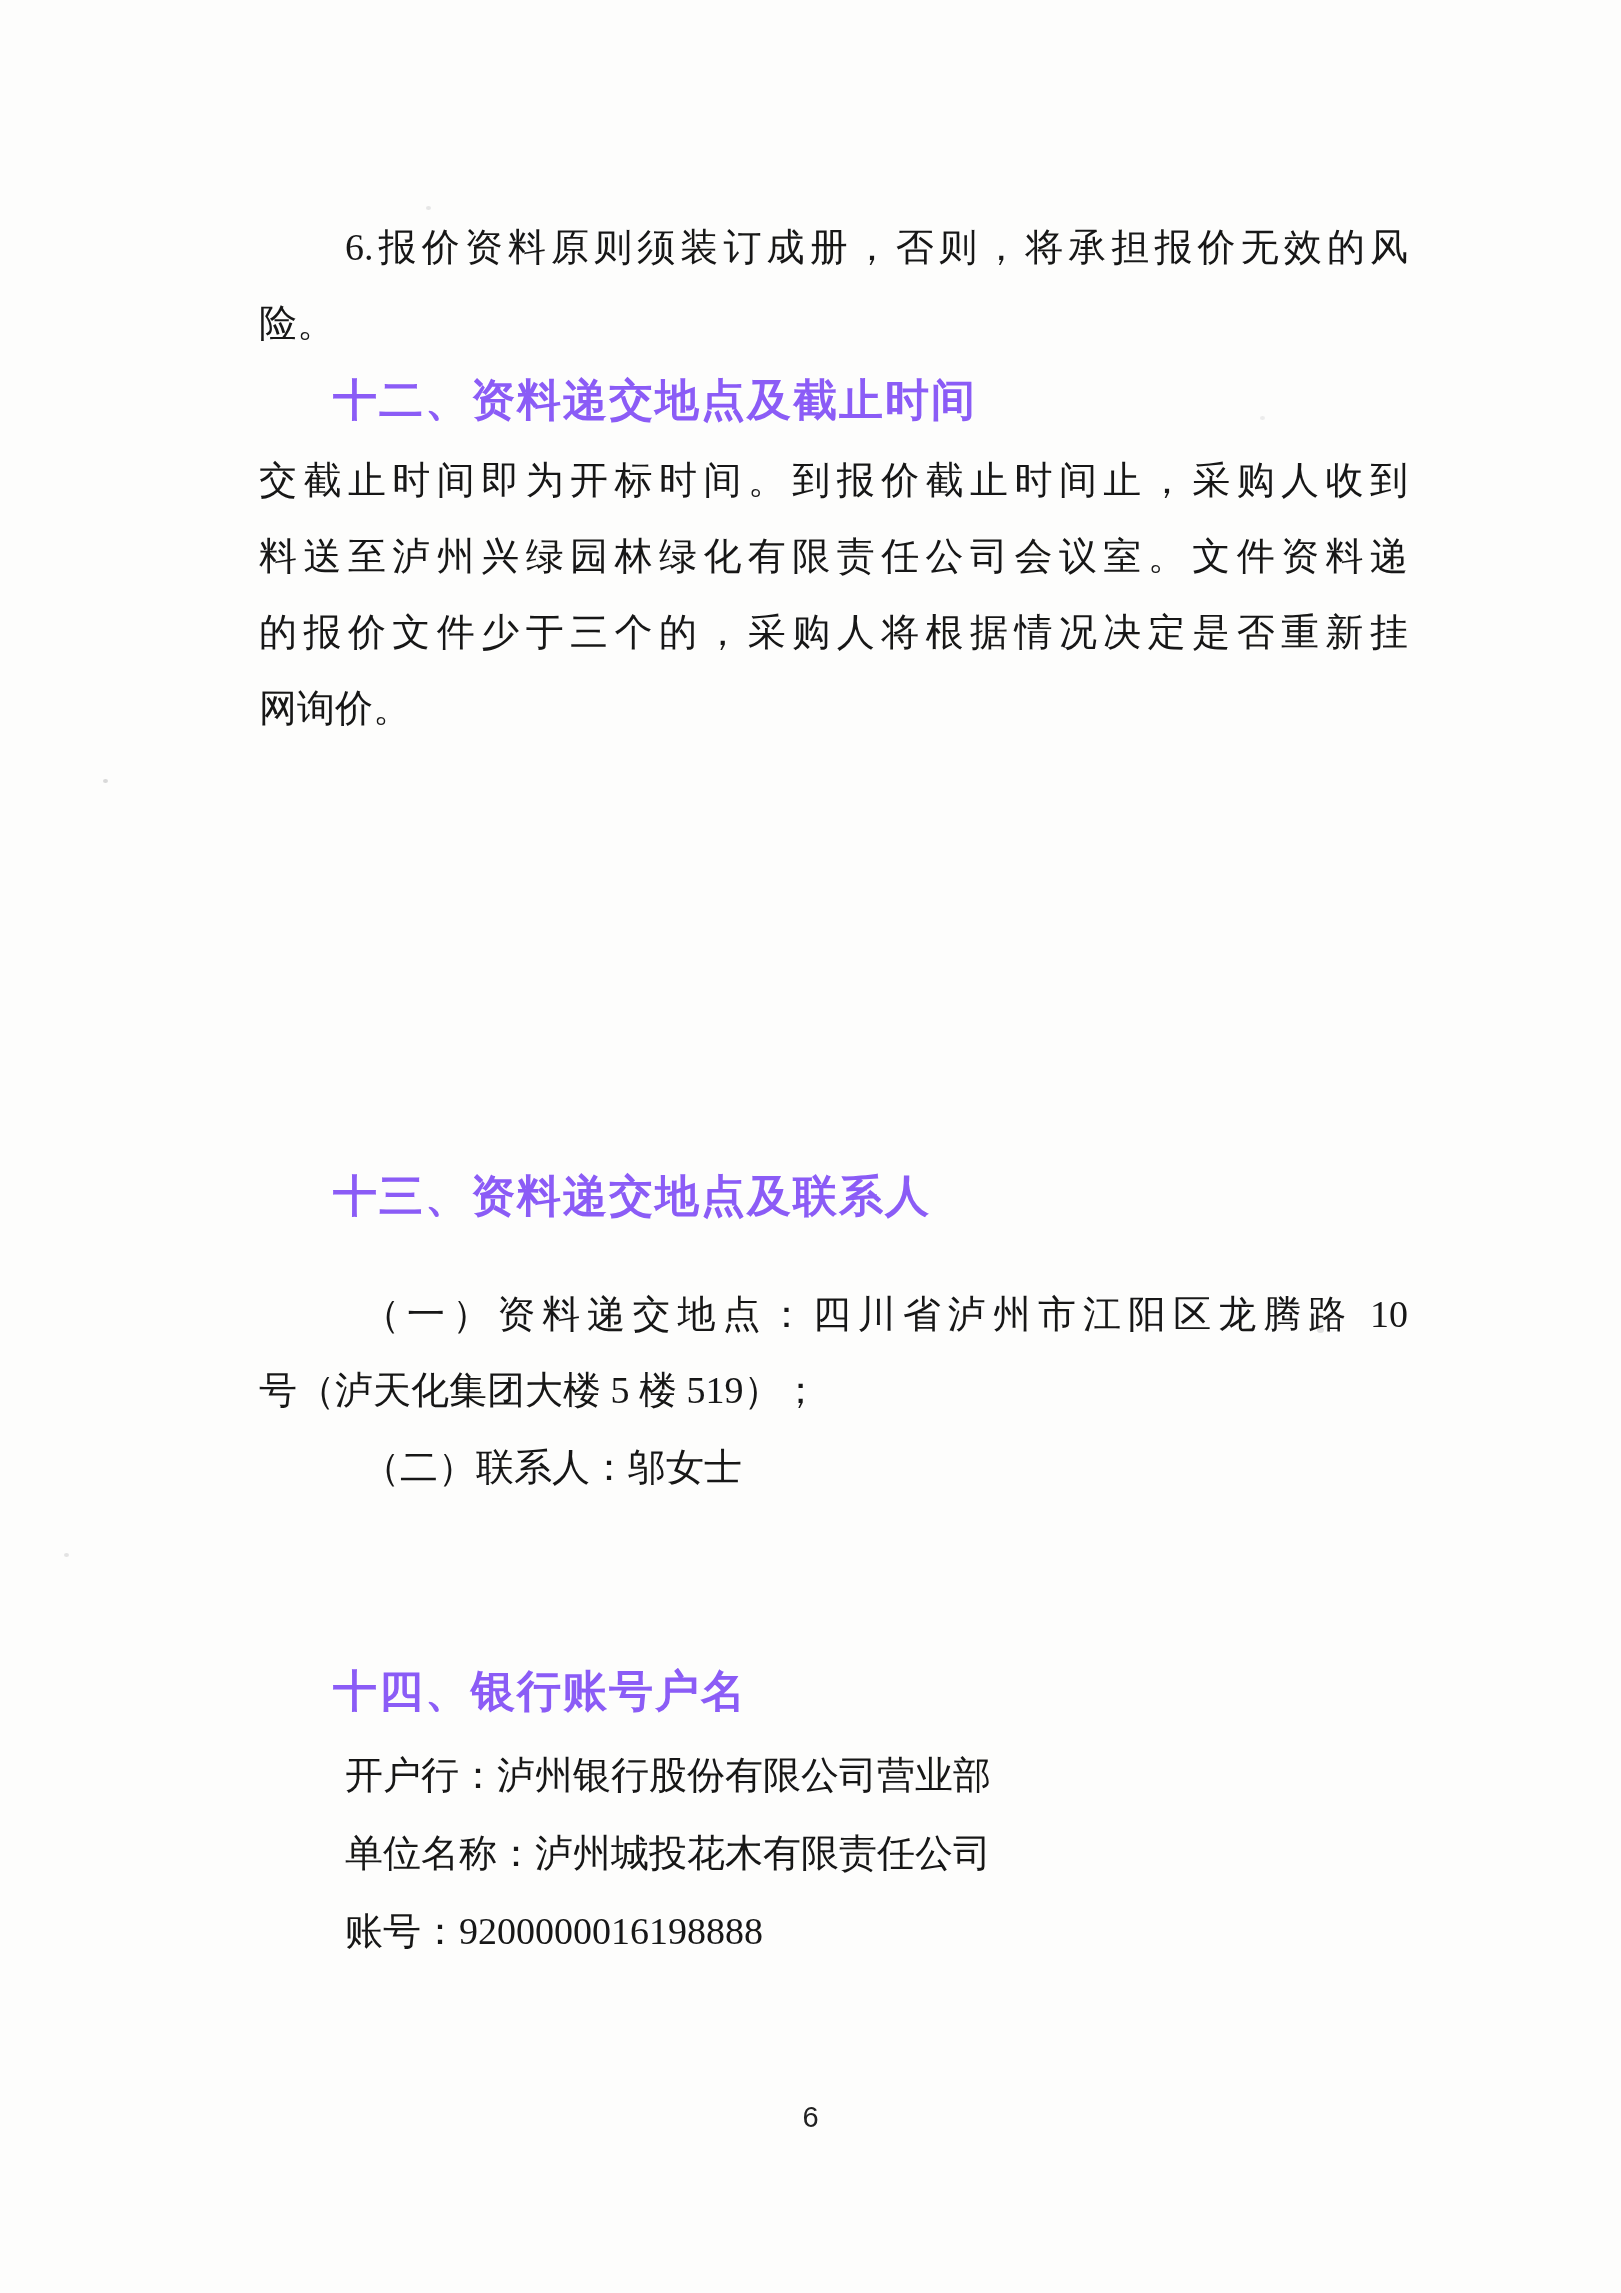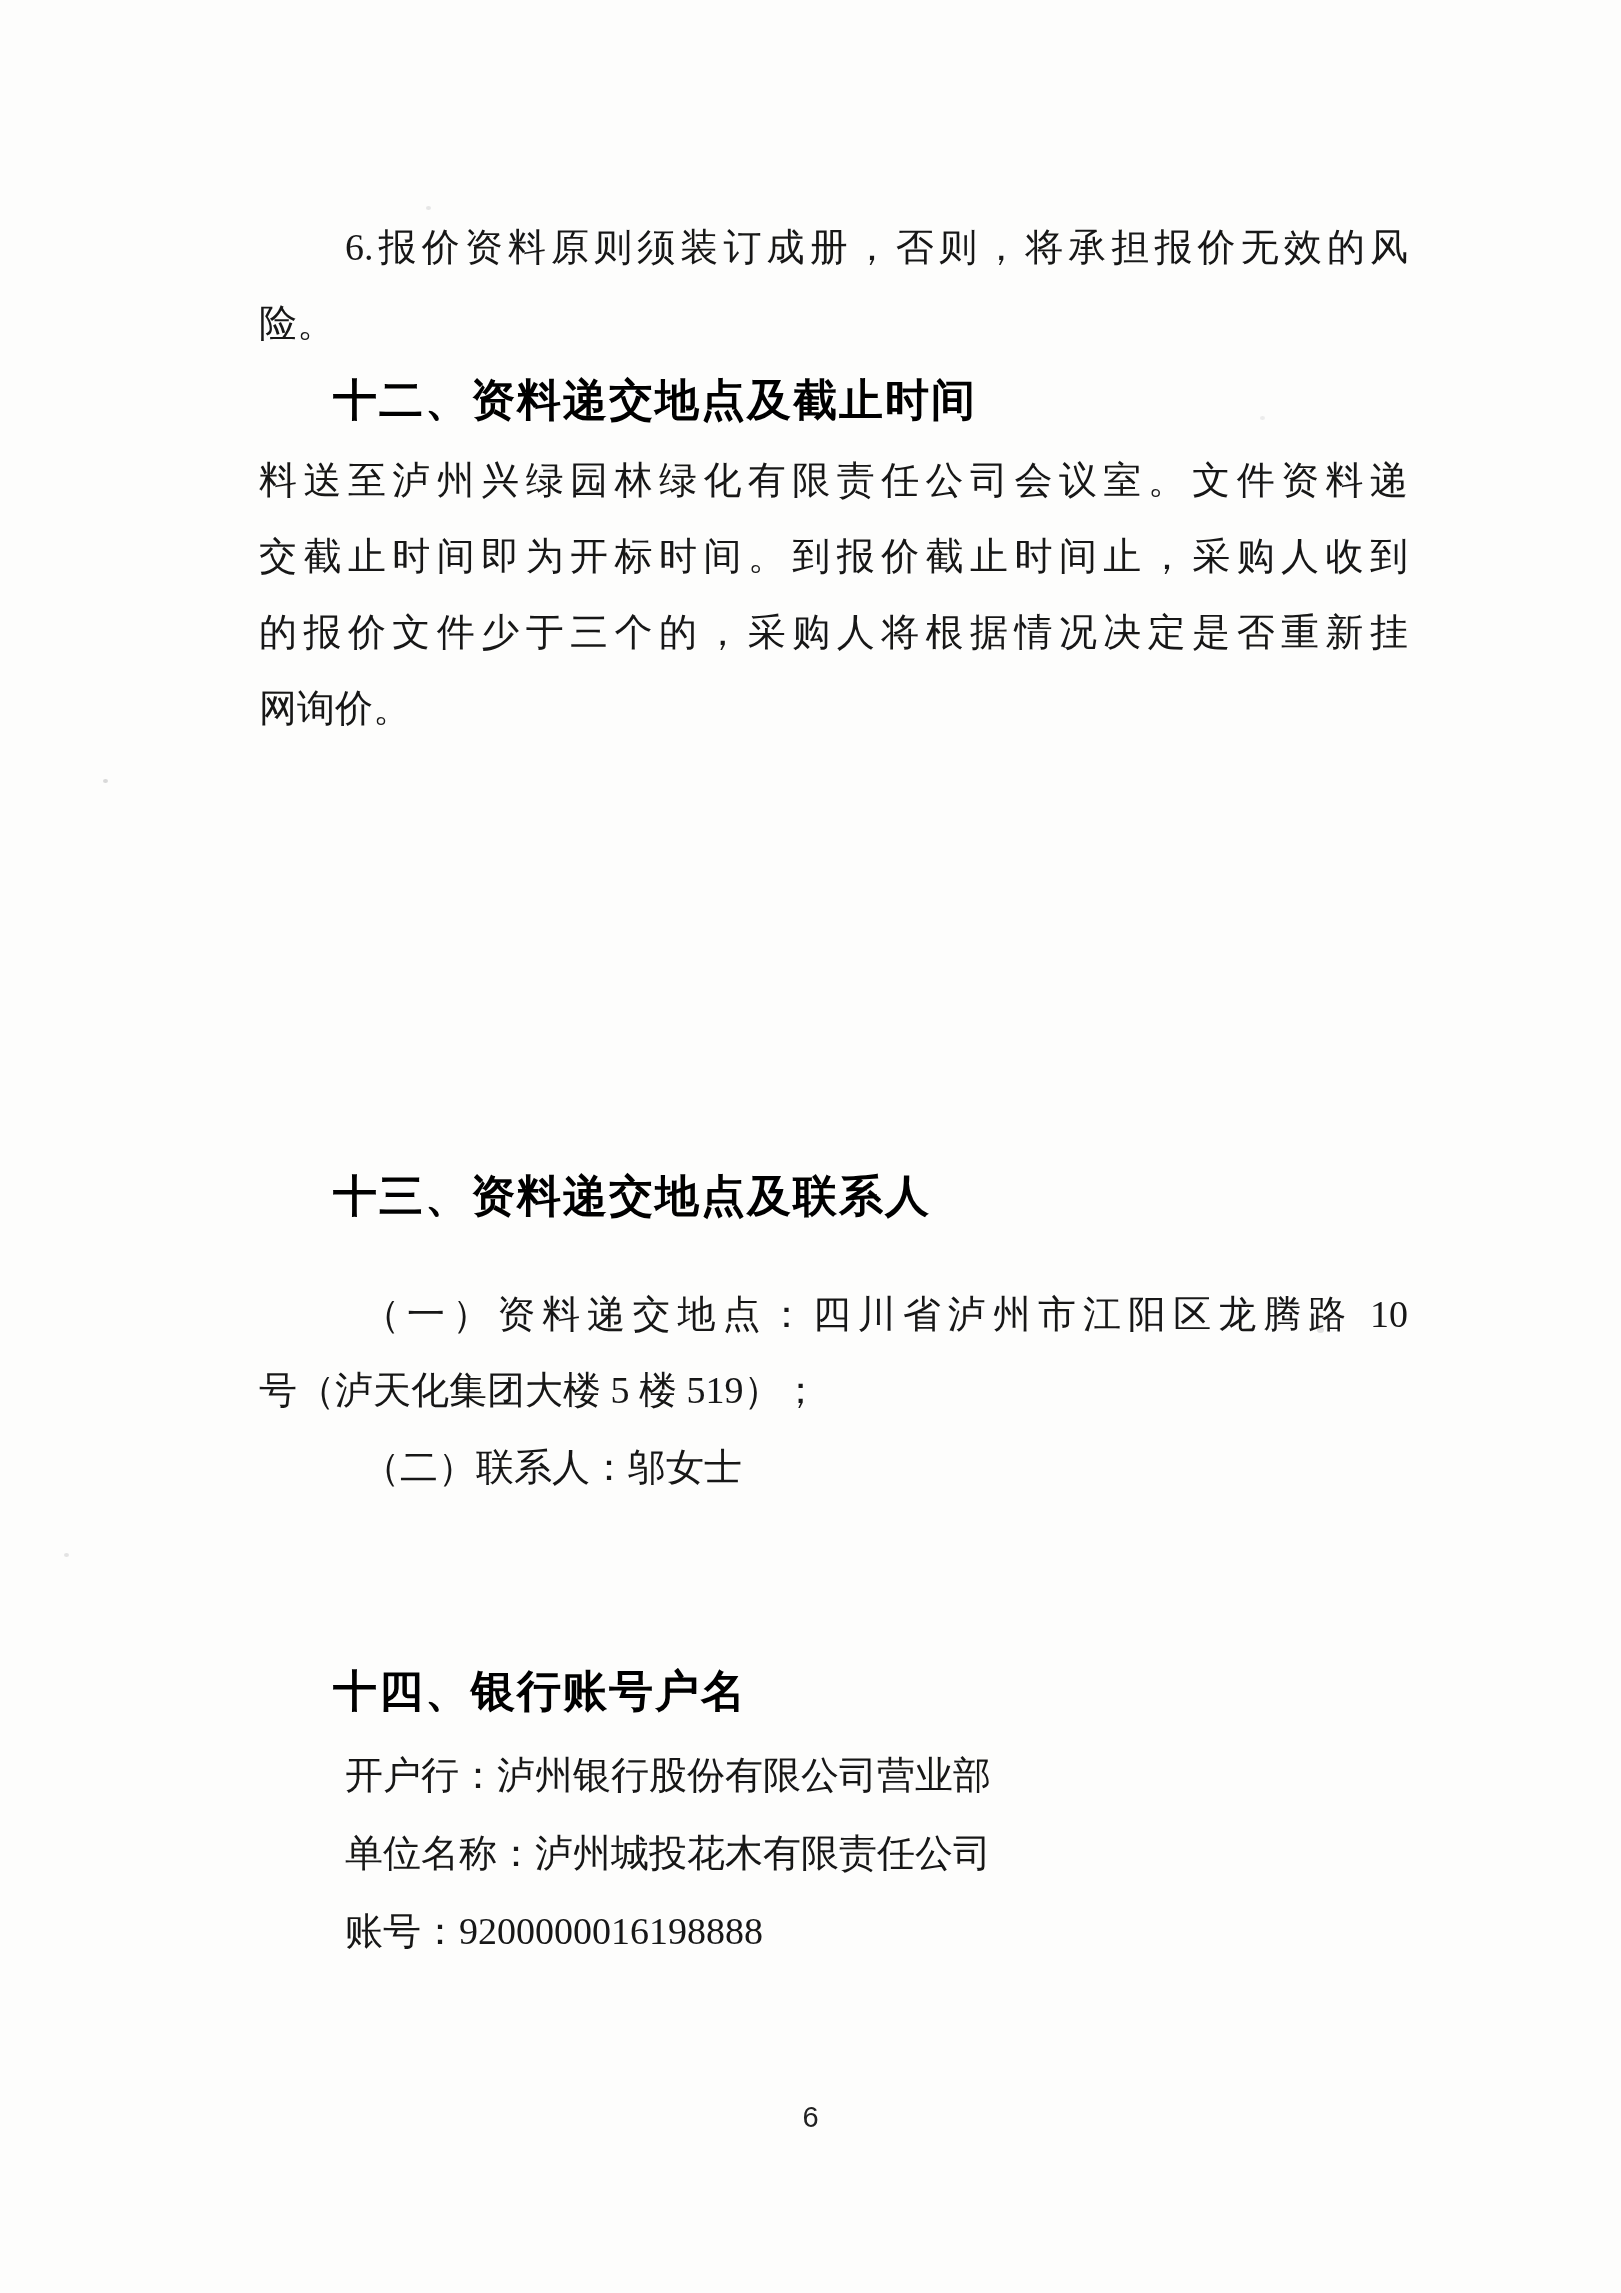--- a/index.html
+++ b/index.html
@@ -43,21 +43,21 @@
     position: absolute;
     left: 247px;
     width: 1149px;
     padding-left: 86px;
     box-sizing: border-box;
     font-family: "Liberation Sans", sans-serif;
     font-weight: 700;
     font-size: 44px;
     line-height: 76px;
     letter-spacing: 2px;
-    color: #000000;
+    color: #8b5cf6;
   }
   .page-number {
     position: absolute;
     top: 2096px;
     left: 0;
     width: 1621px;
     text-align: center;
     font-family: "Liberation Sans", sans-serif;
     font-size: 29px;
     line-height: 43px;
@@ -84,22 +84,22 @@
   <div class="noise"></div>
 
   <div class="block" style="top:209px">
     <div class="line j ind">6.报价资料原则须装订成册，否则，将承担报价无效的风</div>
     <div class="line">险。</div>
   </div>
 
   <div class="heading" style="top:362px">十二、资料递交地点及截止时间</div>
 
   <div class="block" style="top:442px">
+    <div class="line j">交截止时间即为开标时间。到报价截止时间止，采购人收到</div>
     <div class="line j">料送至泸州兴绿园林绿化有限责任公司会议室。文件资料递</div>
-    <div class="line j">交截止时间即为开标时间。到报价截止时间止，采购人收到</div>
     <div class="line j">的报价文件少于三个的，采购人将根据情况决定是否重新挂</div>
     <div class="line">网询价。</div>
   </div>
 
 
   <div class="heading" style="top:1158px">十三、资料递交地点及联系人</div>
 
   <div class="block" style="top:1276px">
     <div class="line j ind2">（一）资料递交地点：四川省泸州市江阳区龙腾路 10</div>
     <div class="line">号（泸天化集团大楼 5 楼 519）；</div>

